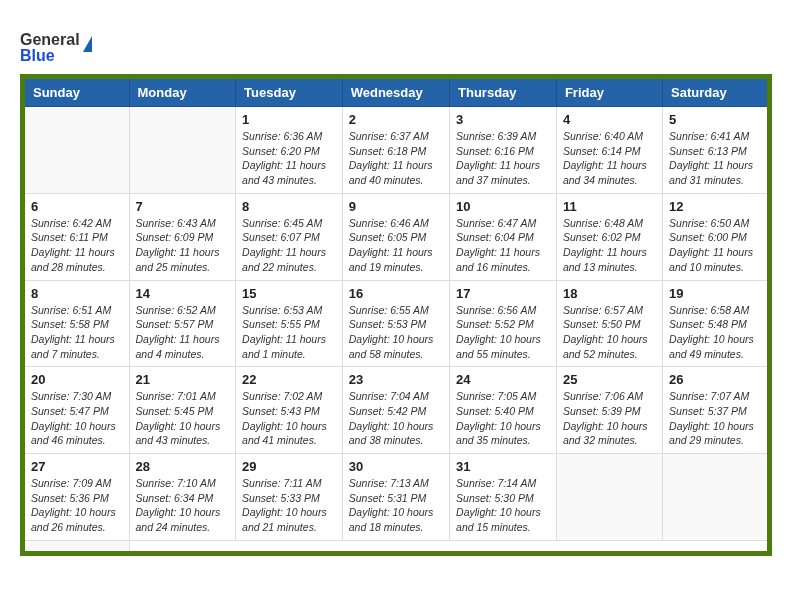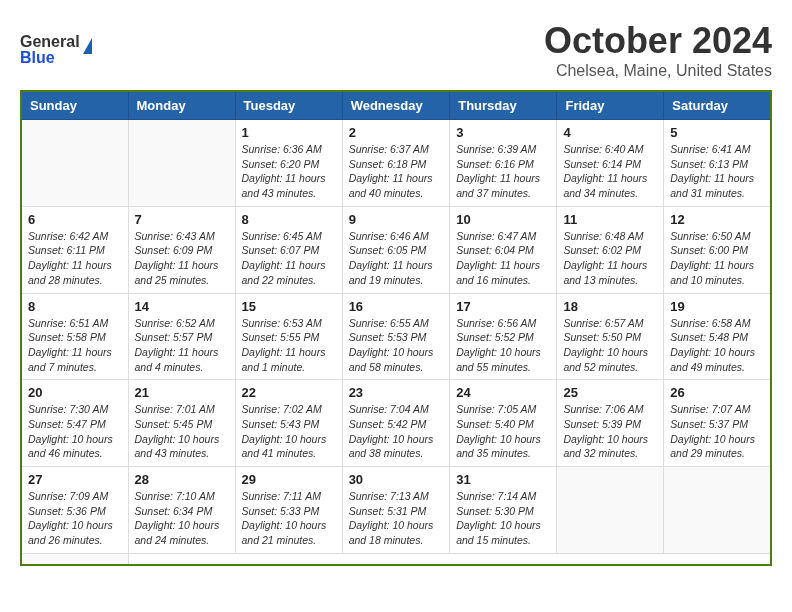--- a/index.html
+++ b/index.html
@@ -6,39 +6,40 @@
     body {
       font-family: Arial, sans-serif;
       background: #fff;
       width: 792px;
       min-height: 612px;
       padding: 20px;
     }
     .header-area {
       display: flex;
       justify-content: space-between;
-      align-items: center;
+      align-items: flex-end;
       margin-bottom: 10px;
+      margin-top: 12px;
     }
     .title-area {
       text-align: right;
     }
     .month-title {
       font-size: 36px;
       font-weight: bold;
       color: #333;
     }
     .location-title {
       font-size: 16px;
       color: #555;
     }
     .calendar {
       width: 100%;
       border-collapse: collapse;
-      border: 2px solid #4d7c0f;
+      border: 5px solid #4d7c0f;
     }
     .calendar th {
       background-color: #2563a8;
       color: #fff;
       font-size: 13px;
       font-weight: bold;
       padding: 6px 8px;
       text-align: left;
       border: 1px solid #1e4f8f;
     }
@@ -101,24 +102,20 @@
 </head>
 <body>
 
 <div class="header-area">
   <div class="logo-wrapper">
     <div class="logo-text-wrapper">
       <span class="logo-line1">General</span>
       <span class="logo-line2">Blue</span>
     </div>
     <div class="logo-triangle"></div>
-  </div>
-  <div class="title-area">
-    <div class="month-title">October 2024</div>
-    <div class="location-title">Chelsea, Maine, United States</div>
   </div>
 </div>
 
 <table class="calendar">
   <thead>
     <tr>
     <th>Sunday</th>
         <th>Monday</th>
         <th>Tuesday</th>
         <th>Wednesday</th>

